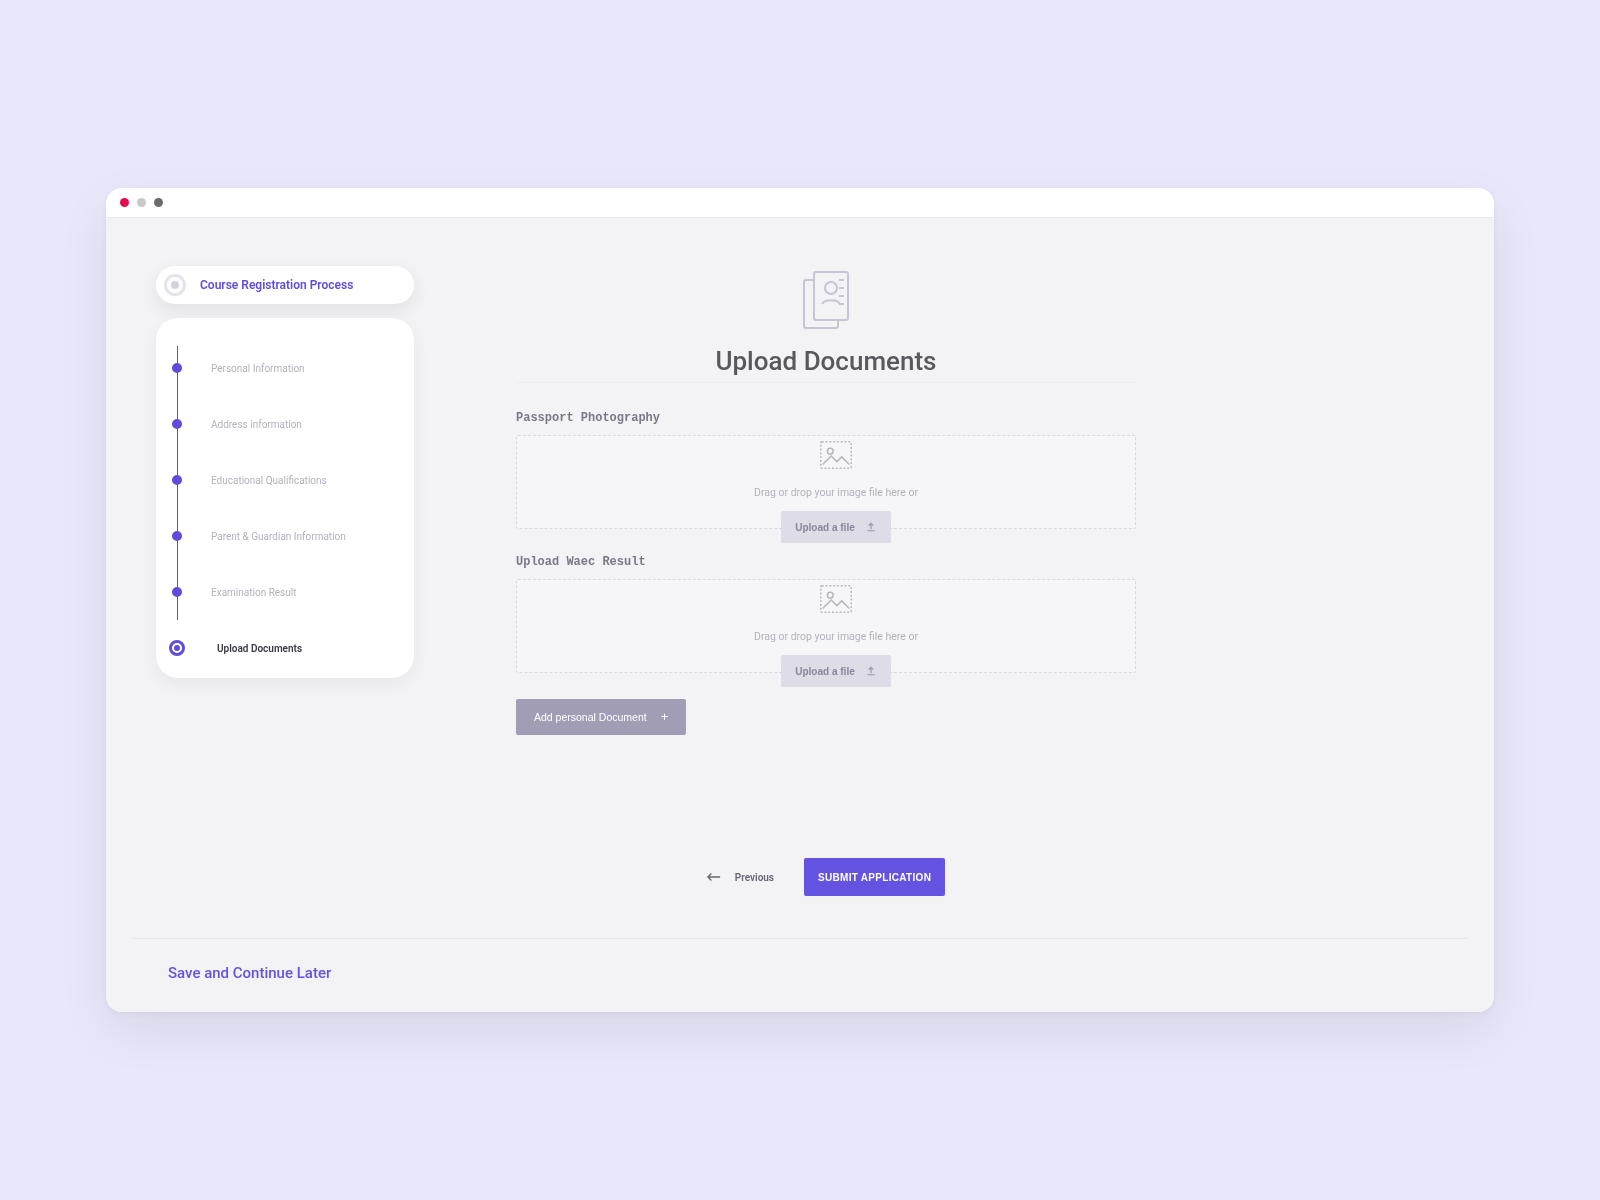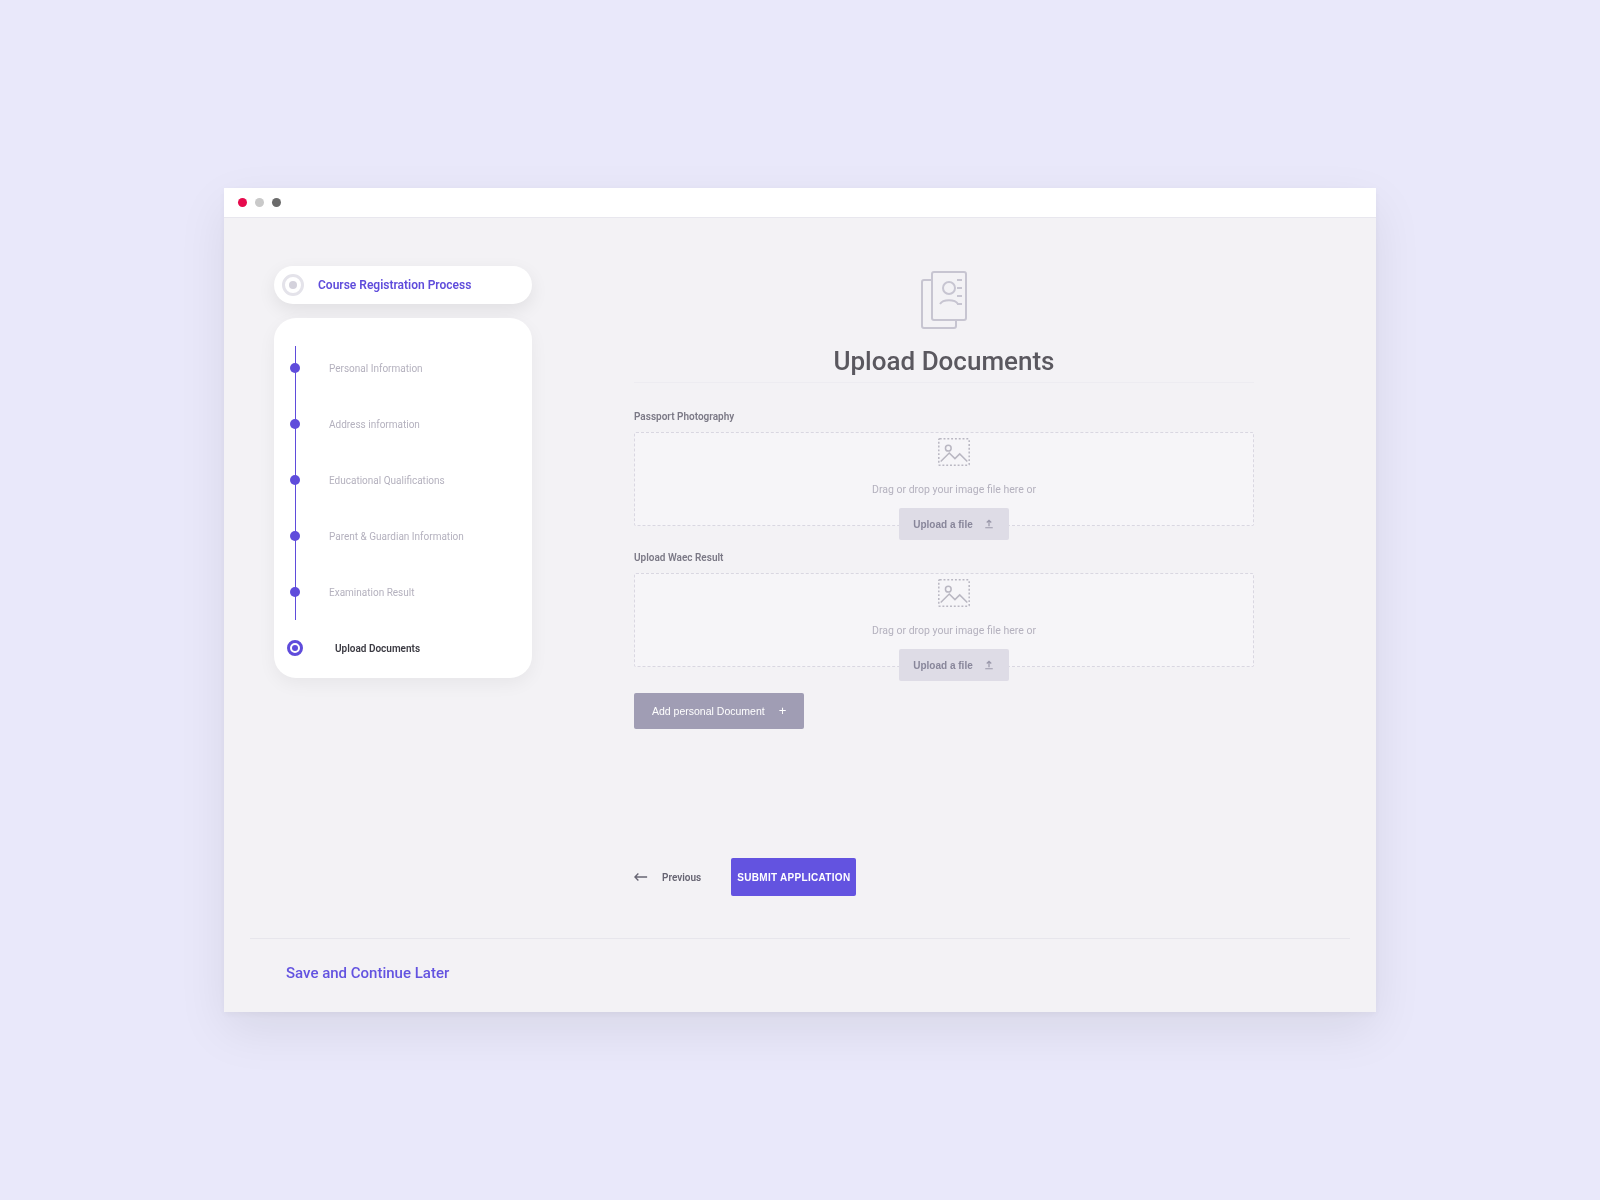--- a/index.html
+++ b/index.html
@@ -5,24 +5,24 @@
   * { box-sizing: border-box; margin: 0; padding: 0; }
   html, body { width: 1600px; height: 1200px; }
   body {
     background: #E9E8FA;
     font-family: -apple-system, BlinkMacSystemFont, "Segoe UI", Roboto, sans-serif;
     display: flex;
     align-items: center;
     justify-content: center;
   }
   .window {
-    width: 1152px;
+    width: 1388px;
     height: 824px;
     background: #fff;
-    border-radius: 1px;
+    border-radius: 16px;
     box-shadow: 0 18px 50px rgba(0,0,0,0.08), 0 2px 6px rgba(0,0,0,0.04);
     overflow: hidden;
     display: flex;
     flex-direction: column;
     position: relative;
   }
   .titlebar {
     height: 30px;
     background: #fff;
     border-bottom: 1px solid #E8E7EE;
@@ -144,24 +144,25 @@
     margin-bottom: 6px;
   }
   .hero p {
     font-size: 10.5px;
     color: #B4B1BE;
     margin-bottom: 20px;
   }
   .divider { height:1px; background:#EDECF1; margin-bottom: 28px; }
 
   .section-label {
-    font-size: 10px;
+    font-size: 12px;
     font-weight: 600;
     color: #7B7986;
     margin-bottom: 10px;
+    font-family: Liberation Mono, monospace;
   }
   .dropzone {
     border: 1px dashed #D9D7E1;
     background: #F6F5F8;
     height: 94px;
     border-radius: 2px;
     display: flex;
     align-items: center;
     padding: 0 20px 0 40px;
     gap: 12px;
@@ -208,39 +209,39 @@
   }
   .add-doc .plus { font-size: 13px; line-height: 0; }
 
   
   .nav-row {
     position: absolute;
     left: 410px;
     top: 640px;
     width: 620px;
     display: flex;
-    justify-content: flex-start;
+    justify-content: center;
     align-items: center;
     gap: 30px;
   }
   .prev {
     display: flex; align-items: center; gap: 14px;
     font-size: 10px; font-weight:600; color: #676573;
     cursor: pointer;
   }
   .prev svg { width: 14px; height: 10px; color: #676573; }
   .submit {
     background: #6353E0;
     color: #fff;
     border: none;
     font-size: 10px;
     font-weight: 600;
     letter-spacing: 0.3px;
     height: 38px;
-    padding: 0 6px;
+    padding: 0 14px;
     border-radius: 2px;
     cursor: pointer;
   }
 
   .footer-line {
     position: absolute;
     left: 26px; right: 26px;
     top: 720px;
     height: 1px;
     background: #E7E6EC;

